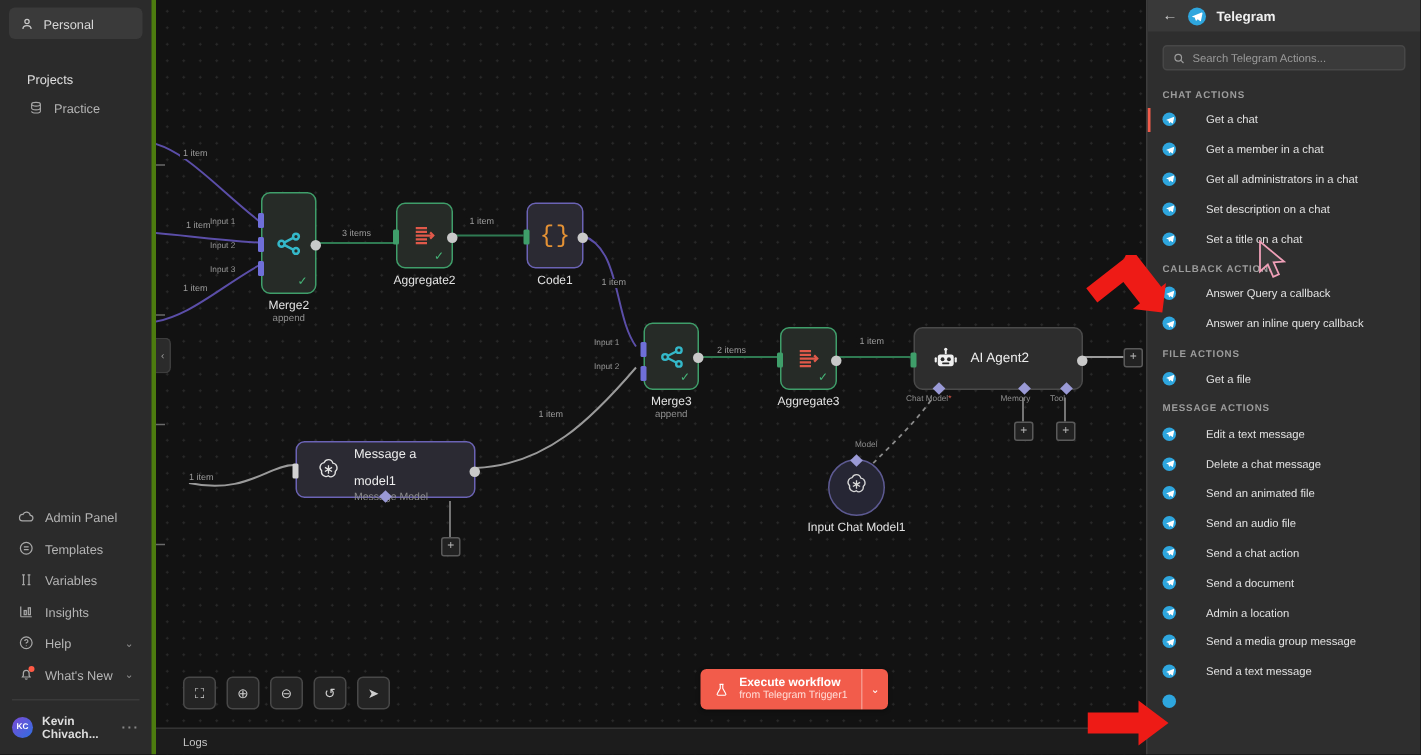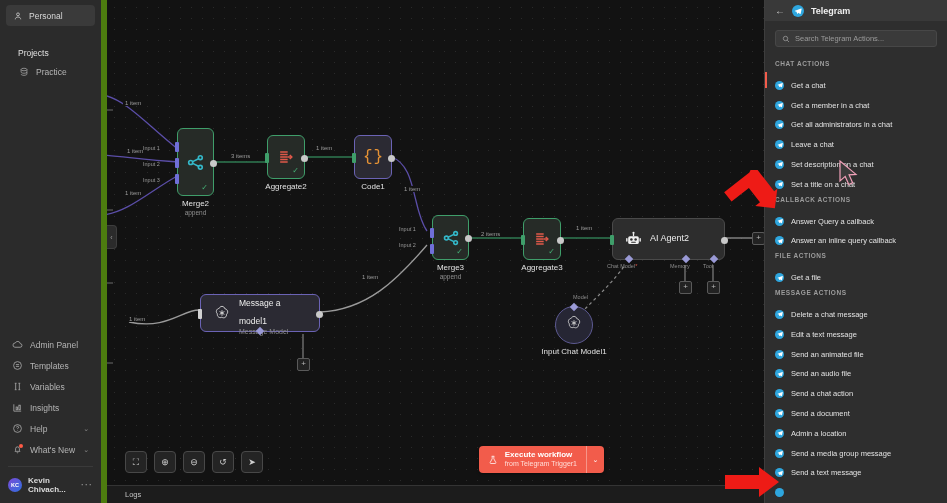--- a/index.html
+++ b/index.html
@@ -8,21 +8,21 @@
     background:#1a1a1a;
     font-family:"Liberation Sans", sans-serif;
     color:#d6d6d6;
     -webkit-font-smoothing:antialiased;
   }
   .app{position:relative;width:947px;height:503px;display:flex;}
 
   
   .sidebar{
     width:101px;height:503px;background:#2b2b2b;
-    border-right:6px solid #4d7c0f;
+    border-right:3px solid #4d7c0f;
     display:flex;flex-direction:column;
     flex:0 0 101px;position:relative;
   }
   .sb-top{padding:5px 6px 0 6px;}
   .sb-personal{
     display:flex;align-items:center;gap:6px;
     background:#3a3a3a;border-radius:4px;
     padding:5px 6px;font-size:8.5px;color:#d8d8d8;
   }
   .sb-sec-title{
@@ -113,21 +113,21 @@
     display:flex;align-items:center;justify-content:center;
   }
 
   
   .toolbar{position:absolute;left:18px;bottom:30px;display:flex;gap:7px;z-index:5;}
   .tbtn{
     width:20px;height:20px;border:1px solid #484848;border-radius:4px;background:#242424;
     display:flex;align-items:center;justify-content:center;color:#cfcfcf;font-size:9px;
   }
   .exec-wrap{
-    position:absolute;right:160px;bottom:30px;display:flex;z-index:5;
+    position:absolute;right:172px;bottom:30px;display:flex;z-index:5;
     background:#f25c4b;border-radius:4px;overflow:hidden;box-shadow:0 1px 3px rgba(0,0,0,.4);
   }
   .exec-main{display:flex;align-items:center;gap:6px;padding:4px 9px;}
   .exec-t1{font-size:8px;color:#fff;font-weight:bold;line-height:1.25;}
   .exec-t2{font-size:7px;color:#ffdcd6;line-height:1.25;}
   .exec-caret{
     width:17px;border-left:1px solid rgba(255,255,255,.35);
     display:flex;align-items:center;justify-content:center;color:#fff;font-size:7px;
   }
   .logsbar{
@@ -158,21 +158,21 @@
     height:15px;background:#3a3a3a;border:1px solid #474747;border-radius:3px;
     display:flex;align-items:center;gap:5px;padding:0 6px;
   }
   .rp-search .ph{font-size:7.5px;color:#9b9b9b;}
   .rp-list{flex:1 1 auto;overflow:hidden;}
   .rp-group{
     font-size:6.5px;color:#9c9c9c;letter-spacing:.55px;font-weight:bold;
     padding:7px 10px 3px 10px;
   }
   .rp-item{
-    display:flex;align-items:flex-end;gap:7px;padding:0 10px;height:19.8px;
+    display:flex;align-items:center;gap:20px;padding:0 10px;height:19.8px;
     font-size:7.5px;color:#e2e2e2;position:relative;
   }
   .rp-item.active::before{
     content:"";position:absolute;left:0;top:2px;bottom:2px;width:2px;background:#f25c4b;
   }
 
   
   .arrow{position:absolute;z-index:40;pointer-events:none;}
   .cursor{position:absolute;z-index:50;pointer-events:none;}
 </style>
@@ -552,28 +552,20 @@
             </svg>
           </span>
         <span>Get all administrators in a chat</span>
       </div>
       <div class="rp-item">
         <span class="tg-round sm">
             <svg width="6" height="6" viewBox="0 0 24 24" fill="#fff">
               <path d="M21.3 4.2 2.9 11.3c-1 .4-1 1.2 0 1.5l4.6 1.4 1.8 5.4c.2.6.4.8.9.8.4 0 .6-.2.9-.5l2.3-2.3 4.8 3.5c.9.5 1.5.2 1.7-.8l3.1-14.5c.3-1.2-.5-1.8-1.7-1.6z"></path>
             </svg>
           </span>
-        <span>Leave a chat</span>
-      </div>
-      <div class="rp-item">
-        <span class="tg-round sm">
-            <svg width="6" height="6" viewBox="0 0 24 24" fill="#fff">
-              <path d="M21.3 4.2 2.9 11.3c-1 .4-1 1.2 0 1.5l4.6 1.4 1.8 5.4c.2.6.4.8.9.8.4 0 .6-.2.9-.5l2.3-2.3 4.8 3.5c.9.5 1.5.2 1.7-.8l3.1-14.5c.3-1.2-.5-1.8-1.7-1.6z"></path>
-            </svg>
-          </span>
         <span>Set description on a chat</span>
       </div>
       <div class="rp-item">
         <span class="tg-round sm">
             <svg width="6" height="6" viewBox="0 0 24 24" fill="#fff">
               <path d="M21.3 4.2 2.9 11.3c-1 .4-1 1.2 0 1.5l4.6 1.4 1.8 5.4c.2.6.4.8.9.8.4 0 .6-.2.9-.5l2.3-2.3 4.8 3.5c.9.5 1.5.2 1.7-.8l3.1-14.5c.3-1.2-.5-1.8-1.7-1.6z"></path>
             </svg>
           </span>
         <span>Set a title on a chat</span>
       </div>
@@ -606,29 +598,29 @@
         <span>Get a file</span>
       </div>
 
       <div class="rp-group">MESSAGE ACTIONS</div>
       <div class="rp-item">
         <span class="tg-round sm">
             <svg width="6" height="6" viewBox="0 0 24 24" fill="#fff">
               <path d="M21.3 4.2 2.9 11.3c-1 .4-1 1.2 0 1.5l4.6 1.4 1.8 5.4c.2.6.4.8.9.8.4 0 .6-.2.9-.5l2.3-2.3 4.8 3.5c.9.5 1.5.2 1.7-.8l3.1-14.5c.3-1.2-.5-1.8-1.7-1.6z"></path>
             </svg>
           </span>
+        <span>Edit a text message</span>
+      </div>
+      <div class="rp-item">
+        <span class="tg-round sm">
+            <svg width="6" height="6" viewBox="0 0 24 24" fill="#fff">
+              <path d="M21.3 4.2 2.9 11.3c-1 .4-1 1.2 0 1.5l4.6 1.4 1.8 5.4c.2.6.4.8.9.8.4 0 .6-.2.9-.5l2.3-2.3 4.8 3.5c.9.5 1.5.2 1.7-.8l3.1-14.5c.3-1.2-.5-1.8-1.7-1.6z"></path>
+            </svg>
+          </span>
         <span>Delete a chat message</span>
-      </div>
-      <div class="rp-item">
-        <span class="tg-round sm">
-            <svg width="6" height="6" viewBox="0 0 24 24" fill="#fff">
-              <path d="M21.3 4.2 2.9 11.3c-1 .4-1 1.2 0 1.5l4.6 1.4 1.8 5.4c.2.6.4.8.9.8.4 0 .6-.2.9-.5l2.3-2.3 4.8 3.5c.9.5 1.5.2 1.7-.8l3.1-14.5c.3-1.2-.5-1.8-1.7-1.6z"></path>
-            </svg>
-          </span>
-        <span>Edit a text message</span>
       </div>
       <div class="rp-item">
         <span class="tg-round sm">
             <svg width="6" height="6" viewBox="0 0 24 24" fill="#fff">
               <path d="M21.3 4.2 2.9 11.3c-1 .4-1 1.2 0 1.5l4.6 1.4 1.8 5.4c.2.6.4.8.9.8.4 0 .6-.2.9-.5l2.3-2.3 4.8 3.5c.9.5 1.5.2 1.7-.8l3.1-14.5c.3-1.2-.5-1.8-1.7-1.6z"></path>
             </svg>
           </span>
         <span>Send an animated file</span>
       </div>
       <div class="rp-item">

